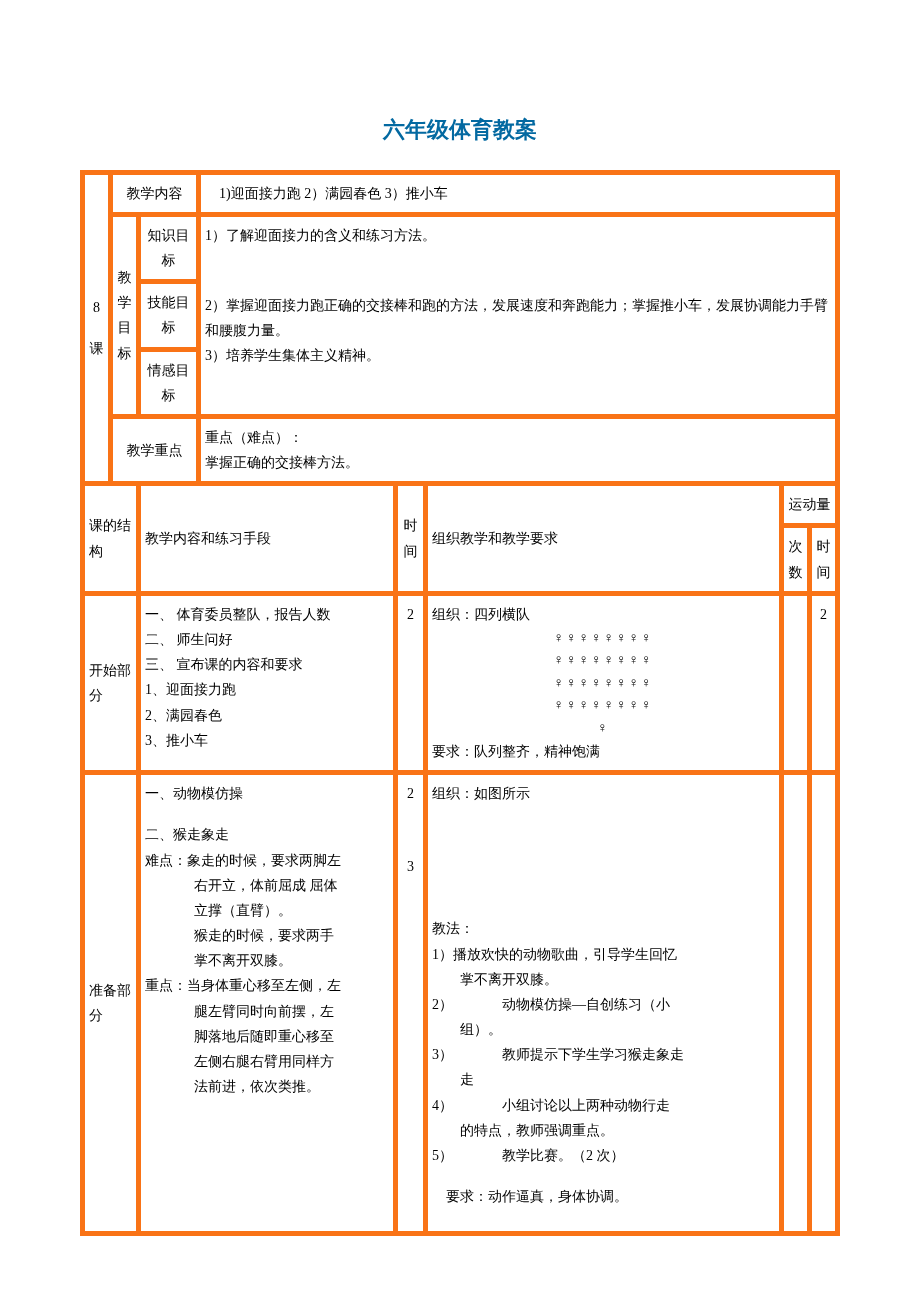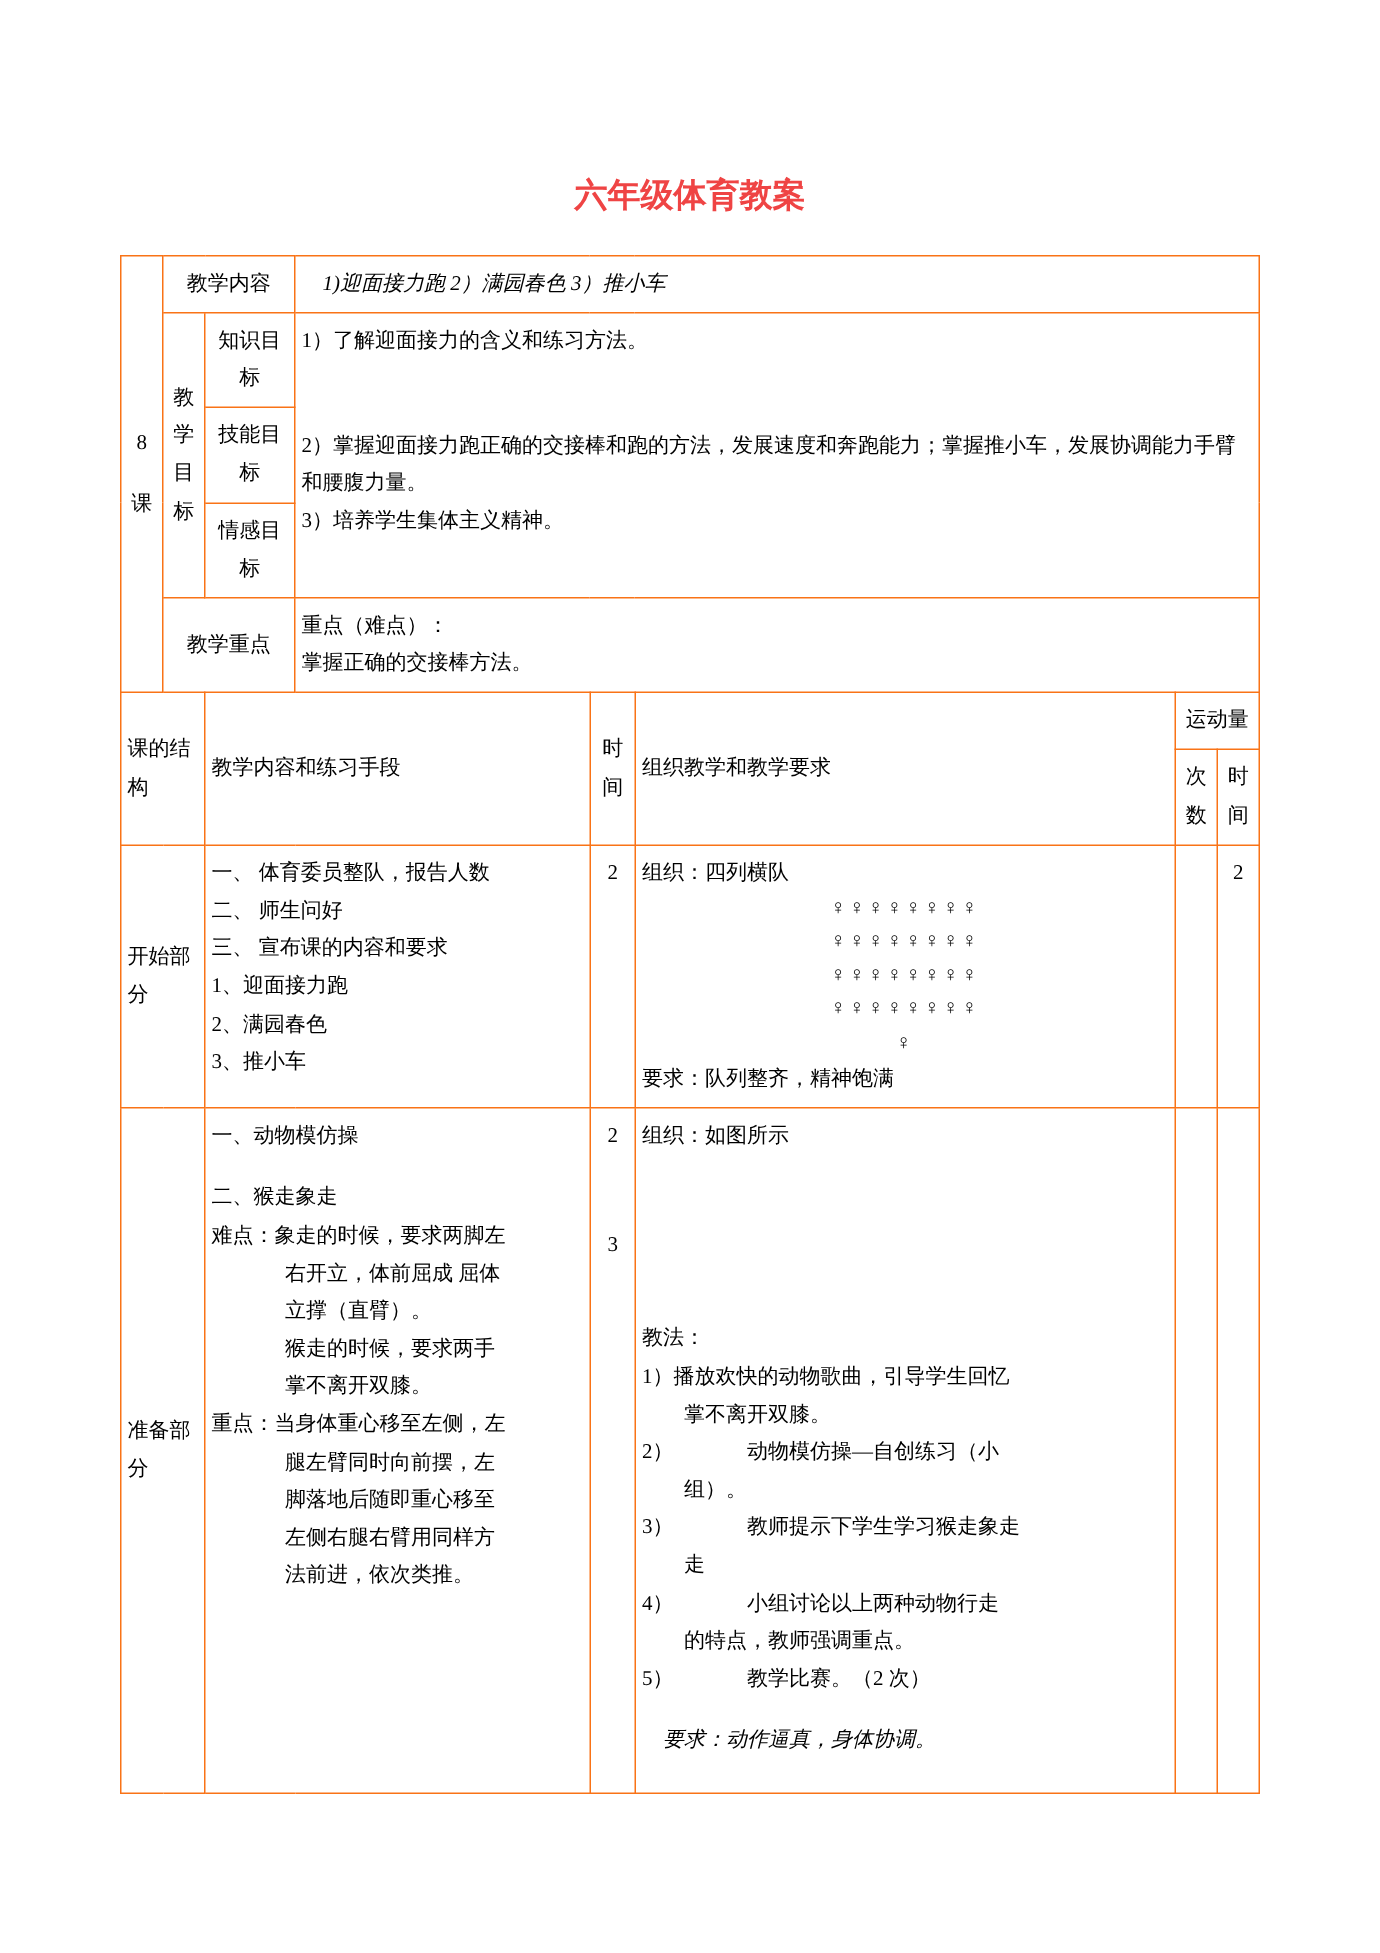--- a/index.html
+++ b/index.html
@@ -11,42 +11,41 @@
       font-family: "SimSun", "宋体", serif;
       font-size: 14px;
       color: #000;
       background: #fff;
       width: 920px;
       padding: 110px 80px 60px 80px;
       line-height: 1.8;
     }
     .title {
       text-align: center;
-      color: #ef4444;
+      color: #0369a1;
       font-size: 22px;
       font-weight: bold;
       margin-bottom: 20px;
       font-family: "SimSun", serif;
     }
     table {
       border-collapse: collapse;
       width: 100%;
     }
     td, th {
-      border: 1px solid #f97316;
+      border: 5px solid #f97316;
       padding: 6px 4px;
       vertical-align: top;
       font-weight: normal;
     }
     .center {
       text-align: center;
     }
     .indent {
       padding-left: 1em;
-      font-style: italic;
     }
     .indent2 {
       padding-left: 2em;
     }
     .indent3 {
       padding-left: 3.5em;
     }
     .formation {
       text-align: center;
       letter-spacing: 2px;

